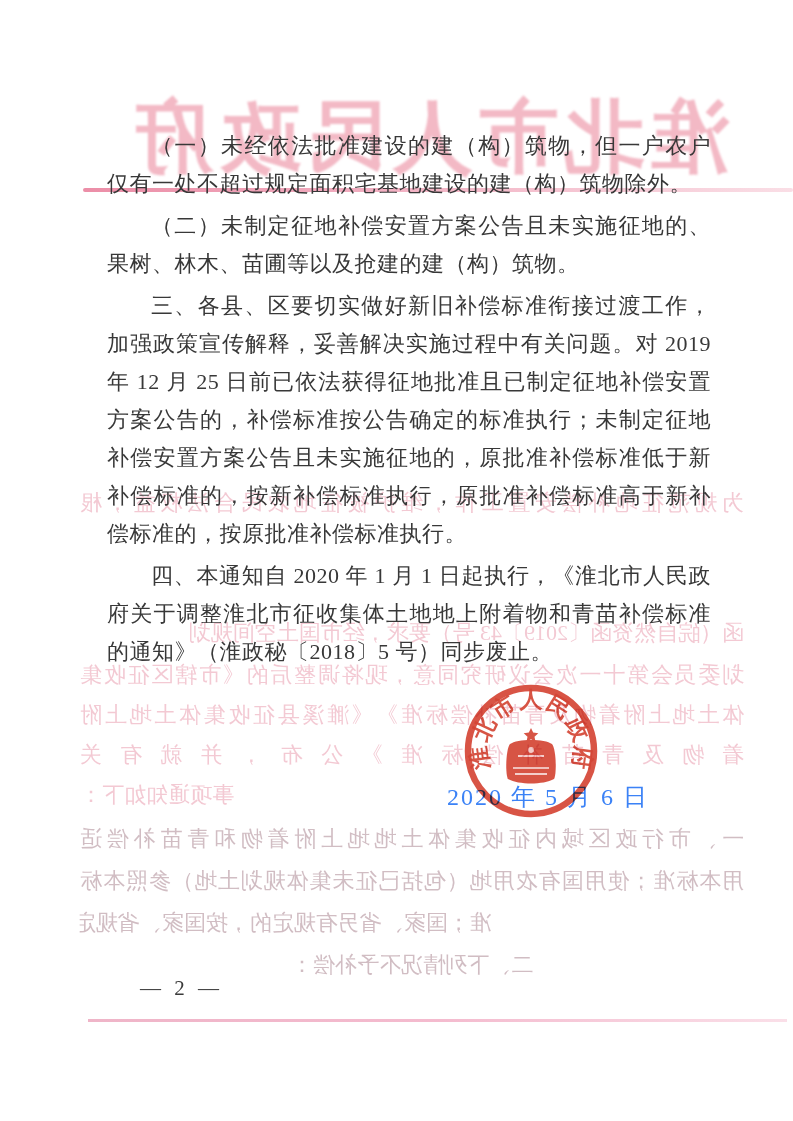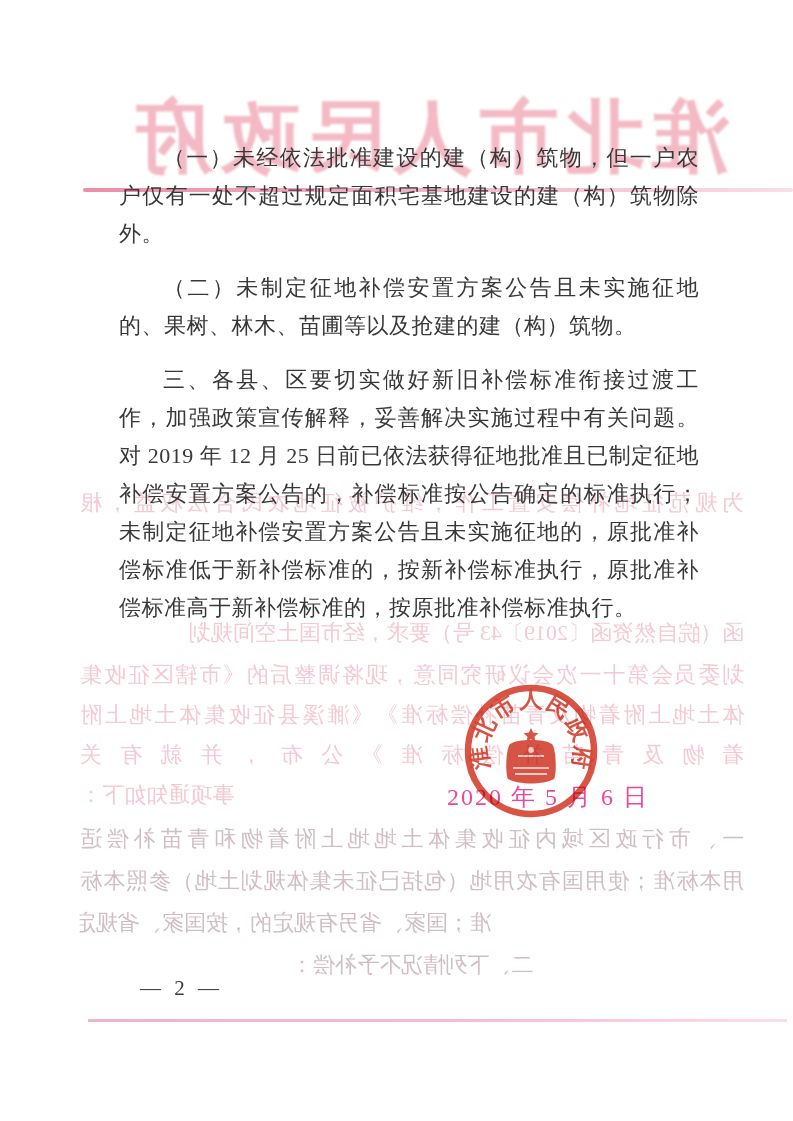--- a/index.html
+++ b/index.html
@@ -43,25 +43,25 @@
     position:absolute;left:88px;top:1019px;width:699px;height:3px;
     background:linear-gradient(to right,rgba(226,120,155,0.55),rgba(238,150,180,0.65),rgba(243,175,198,0.4));
   }
   
   .doc-body{
     position:absolute;left:103px;top:123px;width:612px;
     font-size:22px;line-height:38px;
     text-align:justify;
     letter-spacing:0.5px;
   }
-  .doc-body p{margin:16px;text-indent:2em;}
+  .doc-body p{margin:4px;text-indent:2em;}
   
   .date{
     position:absolute;left:447px;top:781px;width:162px;
-    font-size:24px;color:#ec4899;
+    font-size:24px;color:#3b82f6;
     text-align:justify;text-align-last:justify;
     z-index:1;white-space:nowrap;letter-spacing:2px;
   }
   .seal{
     position:absolute;left:460px;top:680px;width:142px;height:142px;
     mix-blend-mode:multiply;opacity:0.95;z-index:2;
   }
   
   .page-number{
     position:absolute;left:140px;top:976px;
@@ -88,20 +88,21 @@
     <div class="bleed-line bleed-gray aj" style="top:824px">一、市行政区域内征收集体土地地上附着物和青苗补偿适</div>
     <div class="bleed-line bleed-gray aj" style="top:866px">用本标准；使用国有农用地（包括已征未集体规划土地）参照本标</div>
     <div class="bleed-line bleed-gray ar" style="top:908px;width:62%">准；国家、省另有规定的，按国家、省规定执行。</div>
     <div class="bleed-line bleed-gray ac" style="top:950px">二、下列情况不予补偿：</div>
   </div>
 
   <div class="doc-body">
     <p>（一）未经依法批准建设的建（构）筑物，但一户农户仅有一处不超过规定面积宅基地建设的建（构）筑物除外。</p>
     <p>（二）未制定征地补偿安置方案公告且未实施征地的、果树、林木、苗圃等以及抢建的建（构）筑物。</p>
     <p>三、各县、区要切实做好新旧补偿标准衔接过渡工作，加强政策宣传解释，妥善解决实施过程中有关问题。对 2019 年 12 月 25 日前已依法获得征地批准且已制定征地补偿安置方案公告的，补偿标准按公告确定的标准执行；未制定征地补偿安置方案公告且未实施征地的，原批准补偿标准低于新补偿标准的，按新补偿标准执行，原批准补偿标准高于新补偿标准的，按原批准补偿标准执行。</p>
+    <p>四、本通知自 2020 年 1 月 1 日起执行，《淮北市人民政府关于调整淮北市征收集体土地地上附着物和青苗补偿标准的通知》（淮政秘〔2018〕5 号）同步废止。</p>
   </div>
 
   <div class="date">2020 年 5 月 6 日</div>
 
   <svg class="seal" viewBox="0 0 142 142">
     <circle cx="71" cy="71" r="63" fill="none" stroke="#d23b2a" stroke-width="6.5" opacity="0.92"></circle>
     <defs>
       <path id="sealArc" d="M 31.1 89.6 A 44 44 0 1 1 110.9 89.6" fill="none"></path>
     </defs>
     <text font-size="23" font-weight="bold" fill="#d23b2a" opacity="0.92" font-family="Liberation Serif, DejaVu Serif, serif">

